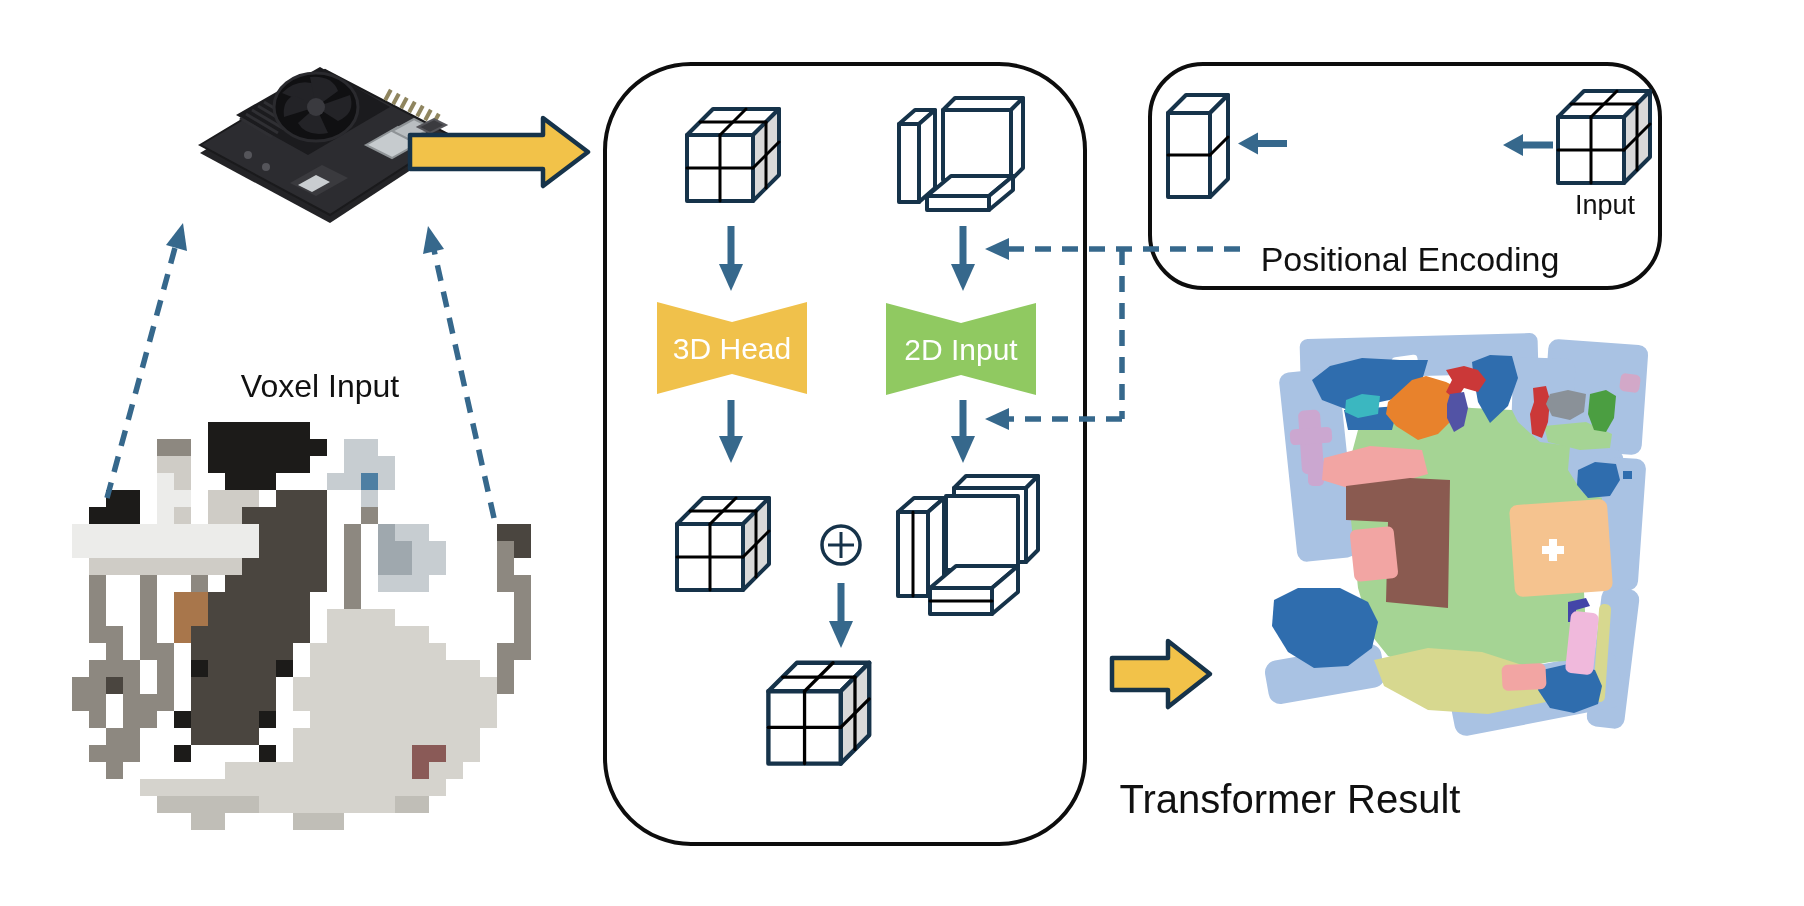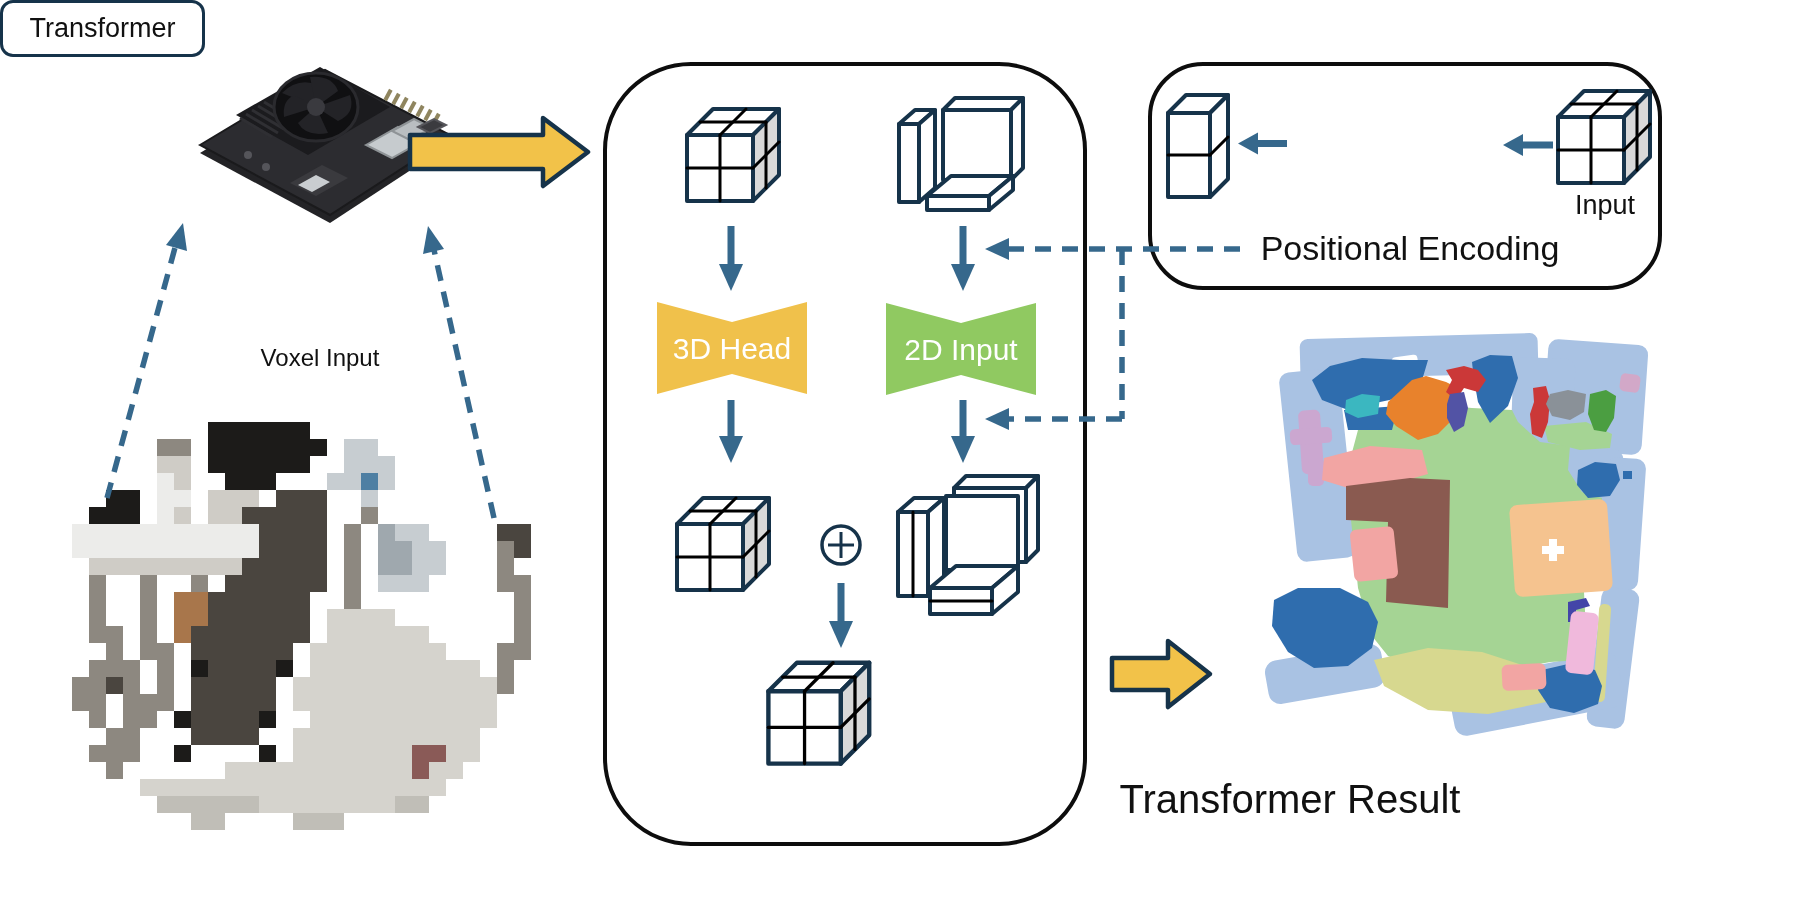--- a/index.html
+++ b/index.html
@@ -9,23 +9,23 @@
   .label{color:#111;white-space:nowrap;}
   .center{text-align:center;}
   
   .module-box{position:absolute;border:4px solid #0d0d0d;background:#fff;box-sizing:border-box;}
   #fe-box{left:603px;top:62px;width:484px;height:784px;border-radius:88px;}
   #pe-box{left:1148px;top:62px;width:514px;height:228px;border-radius:55px;}
   #transformer-box{left:1292px;top:112px;width:205px;height:57px;border-radius:13px;
     border:3.5px solid var(--navy);background:#fff;display:flex;align-items:center;justify-content:center;
     font-size:27px;color:#111;box-sizing:border-box;}
   
-  #lbl-voxel-input{left:200px;top:344px;width:240px;font-size:24px;}
+  #lbl-voxel-input{left:200px;top:368px;width:240px;font-size:32px;}
   #lbl-feature-extraction{left:618px;top:776px;width:454px;font-size:40px;}
-  #lbl-positional-encoding{left:1190px;top:229px;width:440px;font-size:34px;}
+  #lbl-positional-encoding{left:1190px;top:240px;width:440px;font-size:34px;}
   #lbl-head{left:1108px;top:586px;width:140px;font-size:41px;}
   #lbl-seg-result{left:1090px;top:777px;width:400px;font-size:40px;}
   #lbl-input-cube{left:1552px;top:190px;width:106px;font-size:27px;text-align:center;}
   .conv-label{position:absolute;color:#fff;font-size:30px;width:150px;text-align:center;}
   #lbl-3dconv{left:657px;top:332px;}
   #lbl-2dconv{left:886px;top:333px;}
   
   .c-peri{fill:var(--seg-periwinkle);} .c-blue{fill:var(--seg-blue);}
   .c-teal{fill:var(--seg-teal);} .c-orange{fill:var(--seg-orange);}
   .c-red{fill:var(--seg-red);} .c-indigo{fill:var(--seg-indigo);}
@@ -1090,21 +1090,18 @@
   </svg>
   <div id="lbl-3dconv" class="conv-label">3D Head</div>
   <div id="lbl-2dconv" class="conv-label">2D Input</div>
 
   <svg class="abs" style="left:819px;top:523px;" width="44" height="44" viewBox="0 0 44 44">
     <circle cx="22" cy="22" r="19" fill="#fff" style="stroke:var(--navy);" stroke-width="3.5"></circle>
     <line x1="9" y1="22" x2="35" y2="22" style="stroke:var(--navy);" stroke-width="3"></line>
     <line x1="22" y1="9" x2="22" y2="35" style="stroke:var(--navy);" stroke-width="3"></line>
   </svg>
 
-  <div id="transformer-box">
-    <span>Transformer</span>
-  </div>
   <div id="lbl-input-cube" class="abs label center">Input</div>
   <div id="lbl-voxel-input" class="abs label center">Voxel Input</div>
   <div id="lbl-positional-encoding" class="abs label center">Positional Encoding</div>
   <div id="lbl-seg-result" class="abs label center">Transformer Result</div>
 
 </div>
 
 </body></html>

